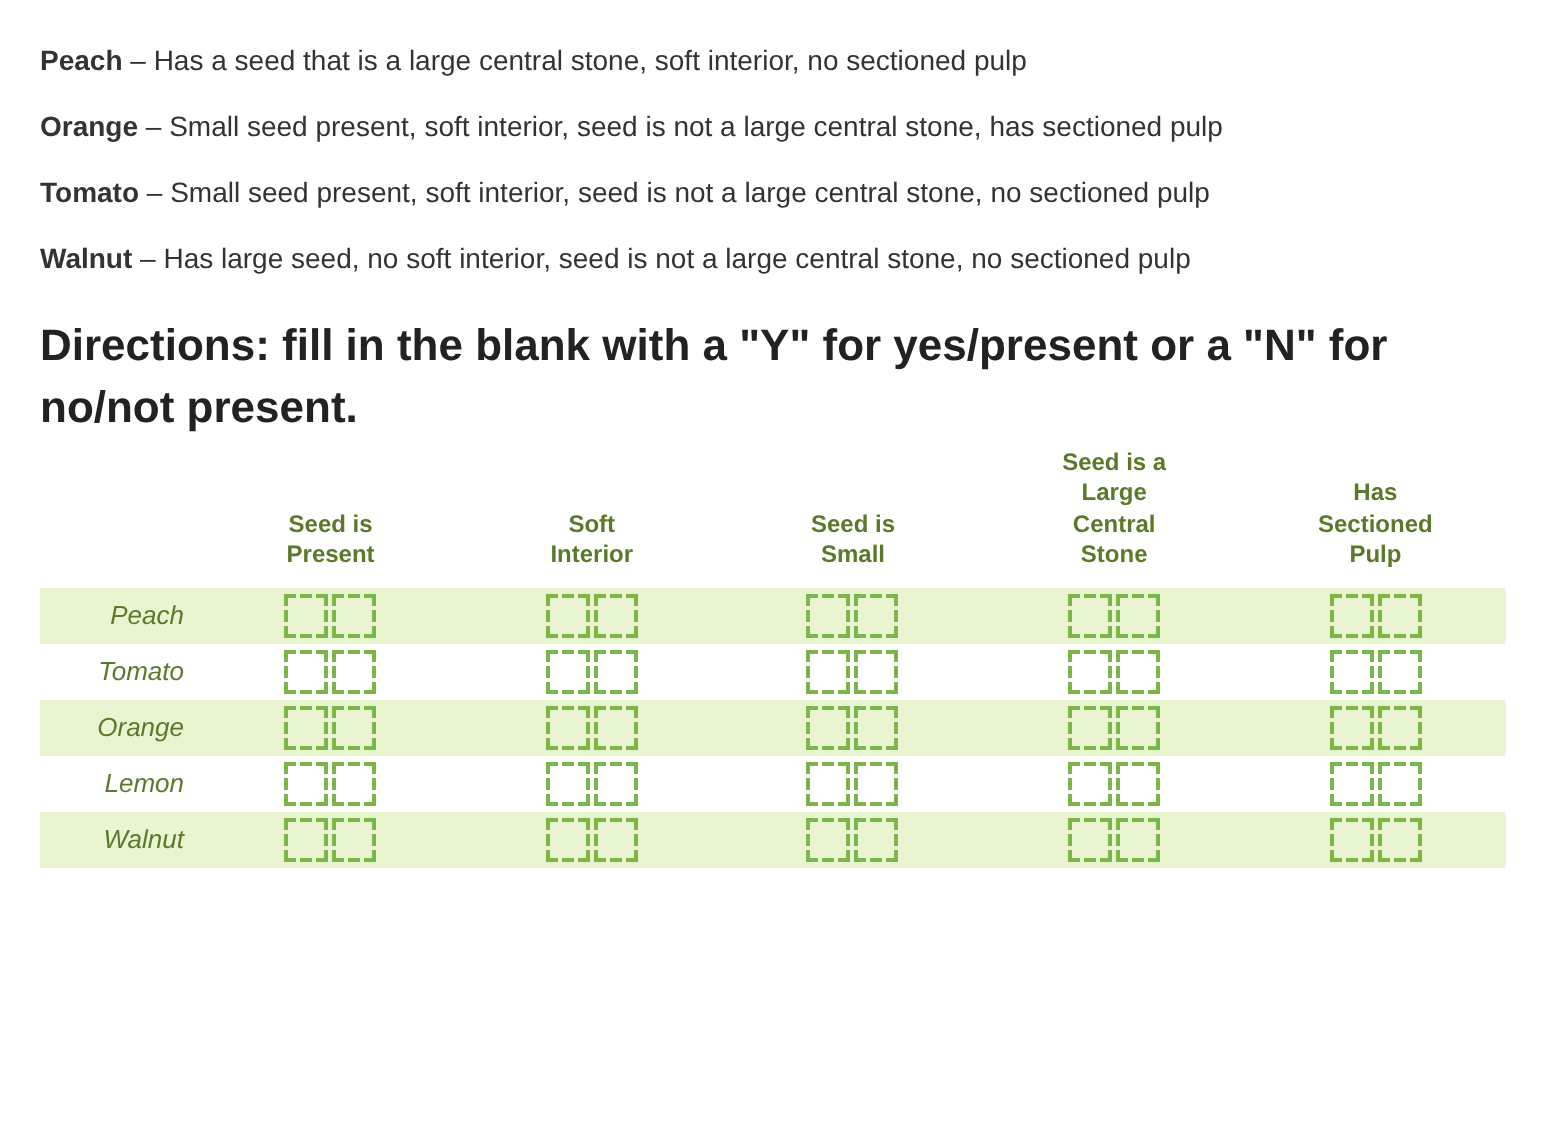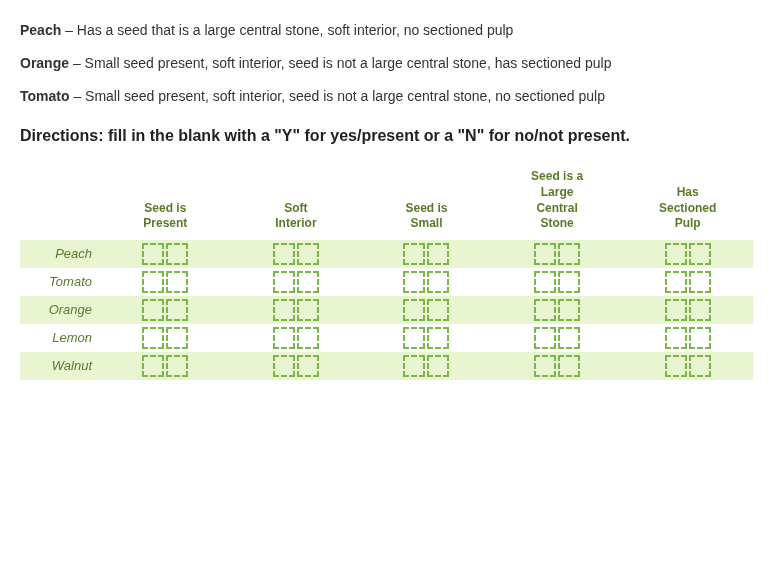--- a/index.html
+++ b/index.html
@@ -16,24 +16,23 @@
       margin-bottom: 18px;
     }
     .description-item {
       margin-bottom: 12px;
       line-height: 1.5;
     }
     .fruit-name {
       font-weight: bold;
     }
     .directions {
-      font-size: 16px;
+      font-size: 22px;
       font-weight: bold;
       line-height: 1.4;
-      margin-bottom: 18px;
       color: #222;
     }
     .table-container {
       width: 100%;
     }
     table {
       border-collapse: collapse;
       width: 100%;
       table-layout: fixed;
     }
@@ -83,20 +82,21 @@
     .col-fruit { width: 80px; }
     .col-data { width: calc((100% - 80px) / 5); }
   </style>
 </head>
 <body>
 
 <div class="description-list">
 <div class="description-item"><span class="fruit-name">Peach</span> – Has a seed that is a large central stone, soft interior, no sectioned pulp</div>
     <div class="description-item"><span class="fruit-name">Orange</span> – Small seed present, soft interior, seed is not a large central stone, has sectioned pulp</div>
     <div class="description-item"><span class="fruit-name">Tomato</span> – Small seed present, soft interior, seed is not a large central stone, no sectioned pulp</div>
+    <div class="description-item"><span class="fruit-name">Walnut</span> – Has large seed, no soft interior, seed is not a large central stone, no sectioned pulp</div>
   </div>
 
 <div class="directions">Directions: fill in the blank with a "Y" for yes/present or a "N" for no/not present.</div>
 
 <div class="table-container">
   <table>
     <thead>
       <tr class="header-row">
         <th class="col-fruit"></th>
 

